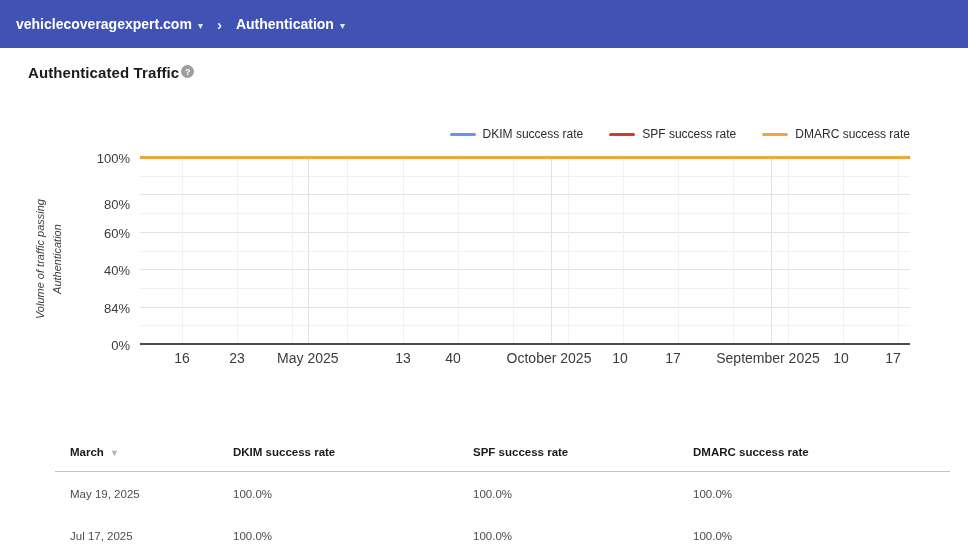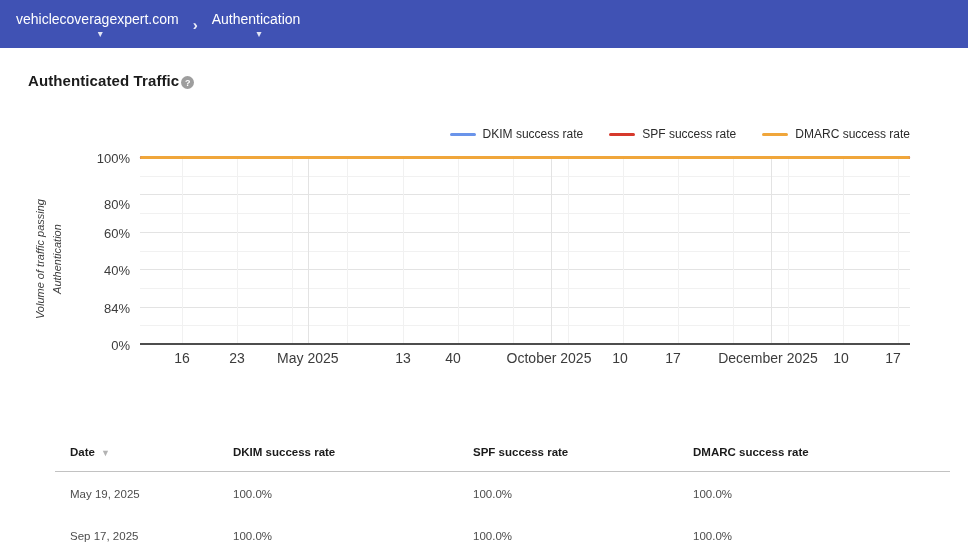--- a/index.html
+++ b/index.html
@@ -7,25 +7,25 @@
     position:relative;width:968px;height:558px;overflow:hidden;background:#fff;
     font-family:"Liberation Sans","DejaVu Sans",sans-serif;
     -webkit-font-smoothing:antialiased;
   }
   
   .topbar{
     position:absolute;top:0;left:0;right:0;height:48px;
     background:var(--topbar-bg,#4052B4);
     display:flex;align-items:center;padding-left:16px;box-sizing:border-box;
   }
-  .crumb{display:flex;align-items:center;color:#fff;font-size:14px;font-weight:400;cursor:pointer;flex-direction:column;}
+  .crumb{display:flex;align-items:center;color:#fff;font-size:14px;font-weight:700;cursor:pointer;}
   .crumb .caret{margin-left:6px;font-size:10px;color:rgba(255,255,255,.85);transform:translateY(1px);}
   .crumb-sep{color:rgba(255,255,255,.9);font-size:15px;font-weight:700;margin:0 14px;}
   
-  .page-title-row{position:absolute;top:72px;left:28px;display:flex;align-items:flex-end;}
+  .page-title-row{position:absolute;top:64px;left:28px;display:flex;align-items:center;}
   .page-title{font-size:15px;font-weight:700;color:#1b1b1b;letter-spacing:.1px;}
   .help-icon{
     width:13px;height:13px;border-radius:50%;background:#9e9e9e;color:#fff;
     font-size:9px;font-weight:700;display:flex;align-items:center;justify-content:center;
     margin-left:2px;margin-top:-2px;cursor:pointer;
   }
   
   .legend{position:absolute;top:127px;right:58px;display:flex;align-items:center;gap:26px;}
   .legend-item{display:flex;align-items:center;gap:7px;}
   .legend-swatch{width:26px;height:3px;border-radius:2px;}
@@ -133,46 +133,46 @@
       <div class="series-line" style="background: rgb(214, 57, 44); top: -1.5px;"></div>
       <div class="series-line" style="background: rgb(240, 166, 59); top: -1.5px;"></div>
       <div class="xtick" style="left: 5.45%;">16</div>
       <div class="xtick" style="left: 12.6%;">23</div>
       <div class="xtick" style="left: 21.8%;">May 2025</div>
       <div class="xtick" style="left: 34.16%;">13</div>
       <div class="xtick" style="left: 40.65%;">40</div>
       <div class="xtick" style="left: 53.12%;">October 2025</div>
       <div class="xtick" style="left: 62.34%;">10</div>
       <div class="xtick" style="left: 69.22%;">17</div>
-      <div class="xtick" style="left: 81.56%;">December 2025</div>
+      <div class="xtick" style="left: 81.56%;">September 2025</div>
       <div class="xtick" style="left: 91.04%;">10</div>
       <div class="xtick" style="left: 97.79%;">17</div>
     </div>
 
   <div id="table-head">
       <div class="tbl-header-cell" style="left: 70px;">
-        <span>Date</span>
+        <span>March</span>
         <span class="sort-icon">▼</span>
       </div>
       <div class="tbl-header-cell" style="left: 233px;">
         <span>DKIM success rate</span>
       </div>
       <div class="tbl-header-cell" style="left: 473px;">
         <span>SPF success rate</span>
       </div>
       <div class="tbl-header-cell" style="left: 693px;">
         <span>DMARC success rate</span>
       </div>
     </div>
   <div class="tbl-divider"></div>
 
   <div id="table-body">
       <div class="tbl-cell" style="left: 70px; top: 488px;">May 19, 2025</div>
       <div class="tbl-cell" style="left: 233px; top: 488px;">100.0%</div>
       <div class="tbl-cell" style="left: 473px; top: 488px;">100.0%</div>
       <div class="tbl-cell" style="left: 693px; top: 488px;">100.0%</div>
-      <div class="tbl-cell" style="left: 70px; top: 530px;">Sep 17, 2025</div>
+      <div class="tbl-cell" style="left: 70px; top: 530px;">Jul 17, 2025</div>
       <div class="tbl-cell" style="left: 233px; top: 530px;">100.0%</div>
       <div class="tbl-cell" style="left: 473px; top: 530px;">100.0%</div>
       <div class="tbl-cell" style="left: 693px; top: 530px;">100.0%</div>
     </div>
 
 </div>
 
 </body></html>

